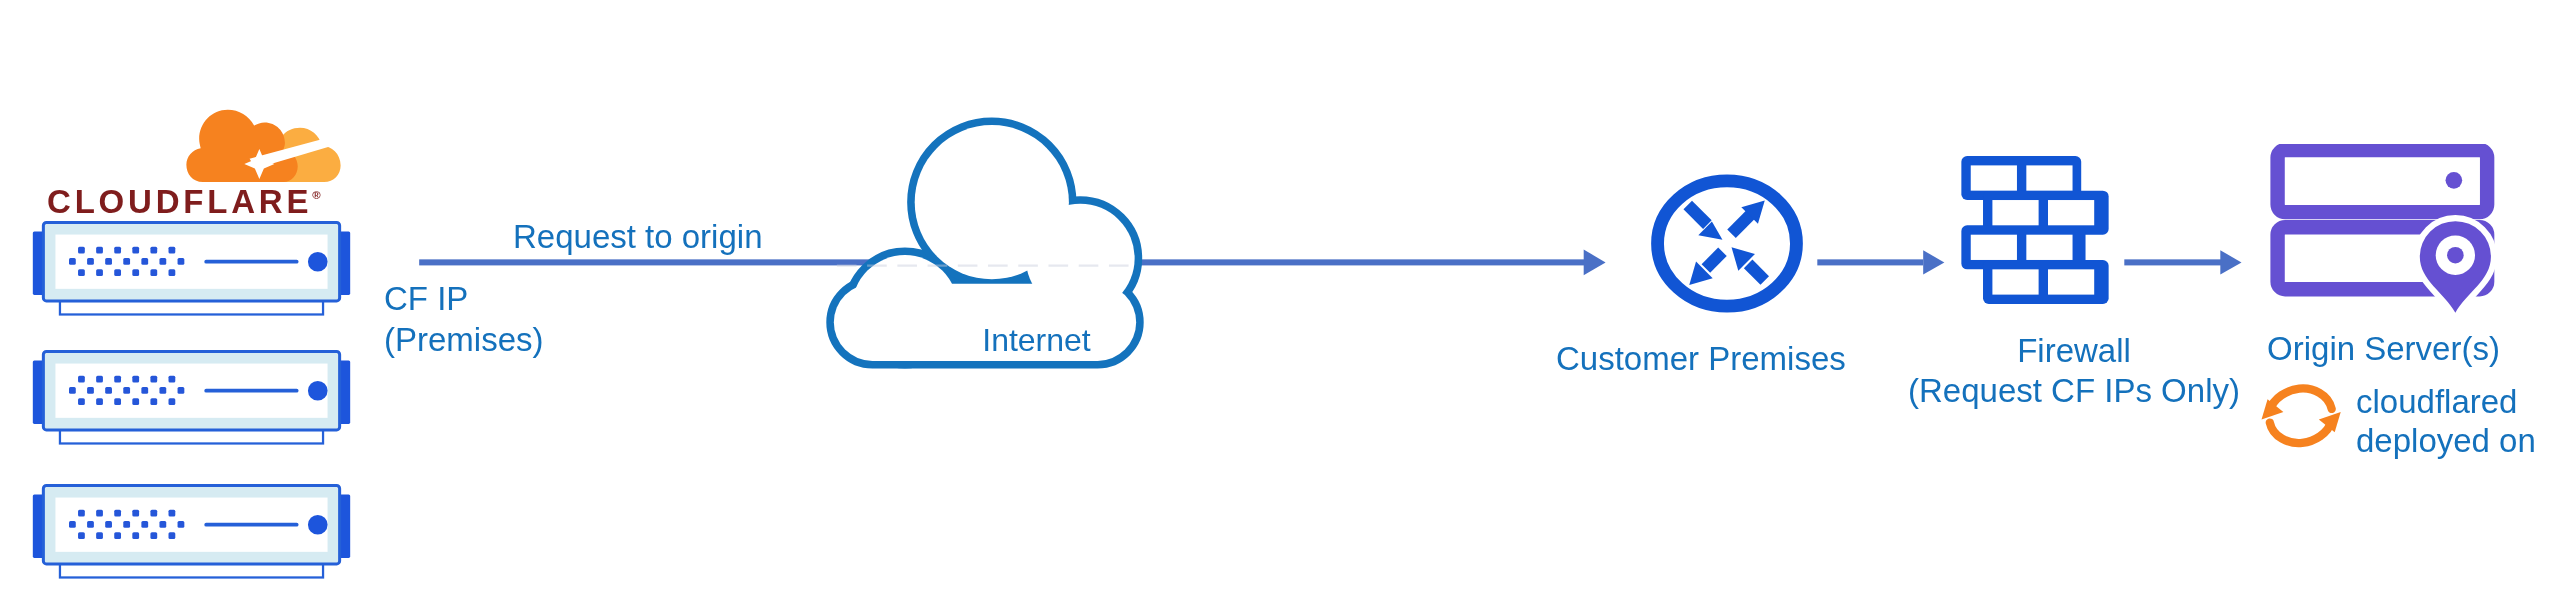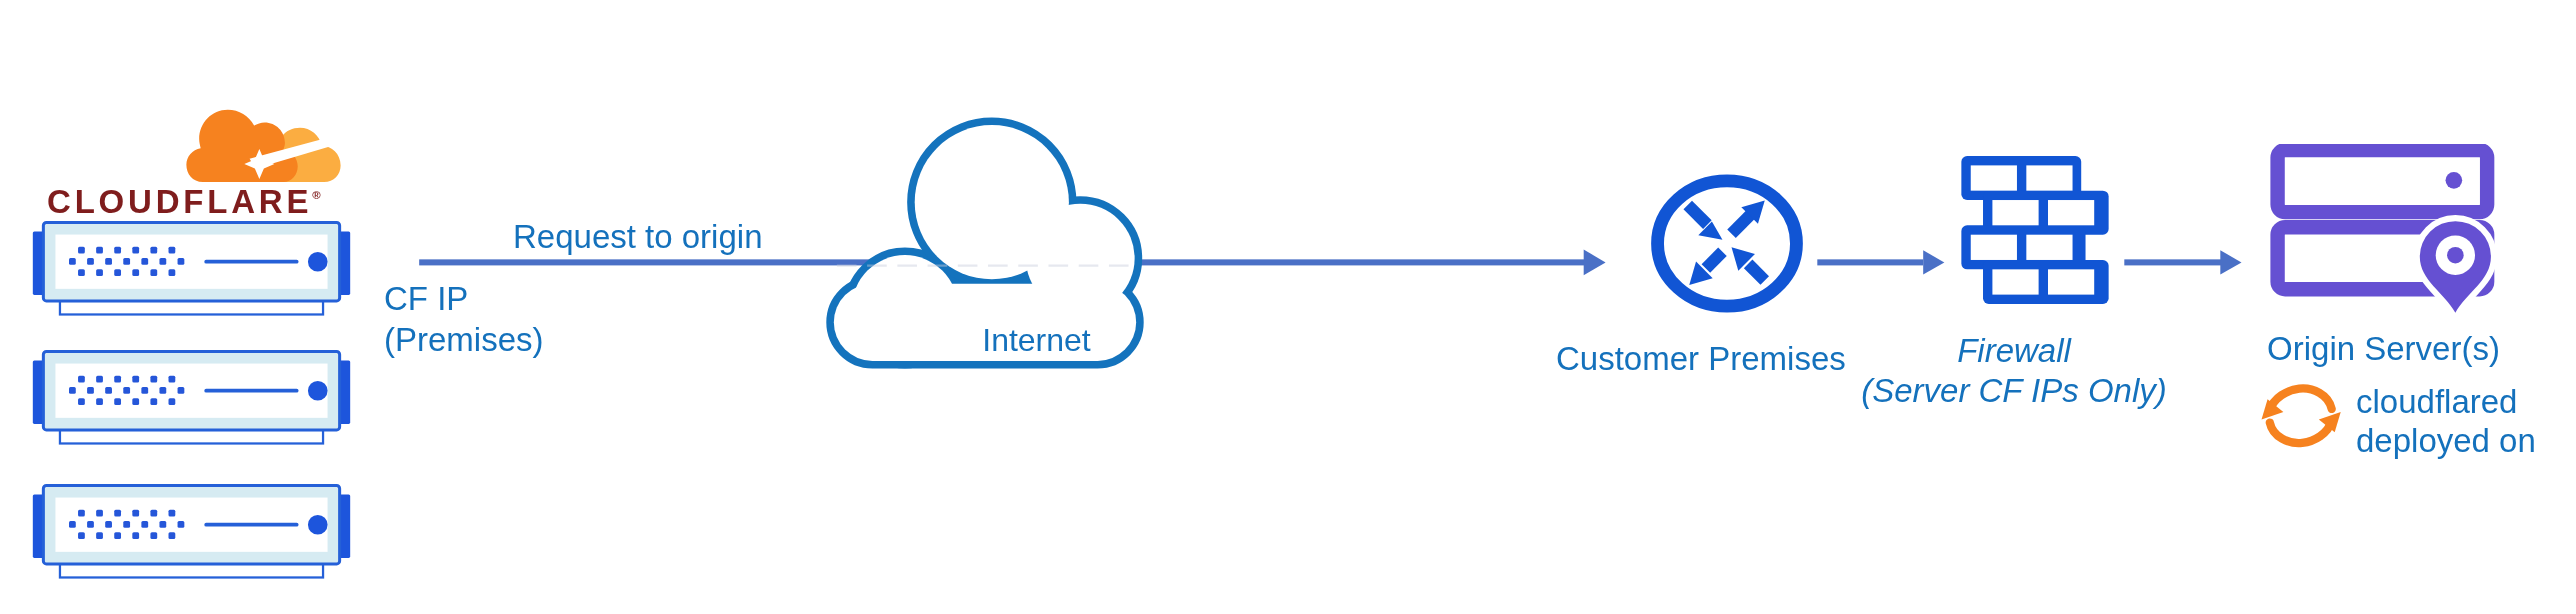--- a/index.html
+++ b/index.html
@@ -152,23 +152,23 @@
       <rect x="13" y="13" width="64" height="35"></rect>
         <rect x="90" y="13" width="64" height="35"></rect>
       <rect x="43" y="61" width="64" height="35"></rect>
         <rect x="120" y="61" width="64" height="35"></rect>
       <rect x="13" y="109" width="64" height="35"></rect>
         <rect x="90" y="109" width="64" height="35"></rect>
       <rect x="43" y="157" width="64" height="35"></rect>
         <rect x="120" y="157" width="64" height="35"></rect>
     </g>
   </svg>
-  <div class="abs lbl center" style="left:1840px;top:331px;width:348px;z-index:3;font-style:italic;">
+  <div class="abs lbl center" style="left:1900px;top:331px;width:348px;z-index:3;">
     <div>Firewall</div>
-    <div>(Server CF IPs Only)</div>
+    <div>(Request CF IPs Only)</div>
   </div>
 
   <svg class="abs" style="left:2270px;top:144px;z-index:2;" width="227" height="174" viewBox="0 0 300 230">
     <rect x="10" y="8" width="277" height="82" rx="10" fill="#ffffff" stroke="#6550D2" stroke-width="19"></rect>
     <circle cx="243" cy="48" r="11" fill="#6550D2"></circle>
     <rect x="10" y="110" width="277" height="82" rx="10" fill="#ffffff" stroke="#6550D2" stroke-width="19"></rect>
     <g>
       <path d="M245 223 C230 196 198 180 198 149 A47 47 0 1 1 292 149 C292 180 260 196 245 223 Z" fill="#6550D2" stroke="#ffffff" stroke-width="16" paint-order="stroke"></path>
       <circle cx="245" cy="147" r="26" fill="#ffffff"></circle>
       <circle cx="245" cy="147" r="11" fill="#6550D2"></circle>

